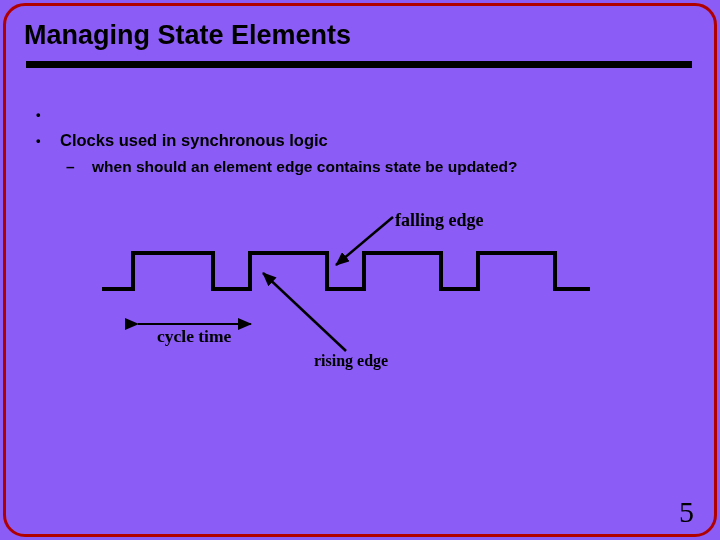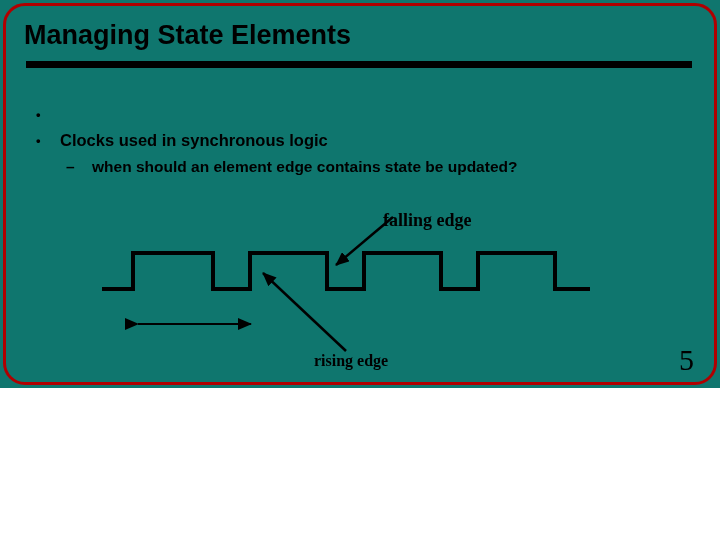--- a/index.html
+++ b/index.html
@@ -1,17 +1,17 @@
 <!DOCTYPE html>
 <html><head>
 <meta charset="utf-8">
 <style>
   html,body{margin:0;padding:0;background:#ffffff;}
   .slide{
-    position:relative;width:720px;height:388px;background:#0f766e;
+    position:relative;width:720px;height:540px;background:#8b5cf6;
     overflow:hidden;font-family:"Liberation Sans",sans-serif;color:#000;
   }
   .frame{
     position:absolute;inset:3px;border:3px solid #b00000;border-radius:22px;
     pointer-events:none;
   }
   .title{
     position:absolute;left:24px;top:20px;
     font-size:27px;font-weight:bold;letter-spacing:0px;white-space:nowrap;
   }
@@ -22,21 +22,21 @@
   .bullet.l1{left:36px;font-size:16.5px;}
   .bullet.l1 .marker{width:24px;font-size:13px;line-height:20px;}
   .bullet.l2{left:66px;font-size:15.5px;}
   .bullet.l2 .marker{width:26px;}
   .b1{top:105px;} .b2{top:131px;} .b3{top:158px;}
   .diagram-svg{position:absolute;left:0;top:0;width:720px;height:540px;}
   .wave-label{
     position:absolute;font-family:"Liberation Serif",serif;font-weight:bold;
     white-space:nowrap;
   }
-  .lbl-falling{left:383px;top:210px;font-size:18px;}
+  .lbl-falling{left:395px;top:210px;font-size:18px;}
   .lbl-cycle{left:157px;top:326px;font-size:17.5px;}
   .lbl-rising{left:314px;top:352px;font-size:16px;}
   .page-number{
     position:absolute;right:26px;bottom:11px;
     font-family:"Liberation Serif",serif;font-size:30px;
   }
 </style>
 </head>
 <body>
 
@@ -64,16 +64,17 @@
         <path d="M0,0 L14,6 L0,12 Z" fill="#000"></path>
       </marker>
     </defs>
     <polyline id="waveform" fill="none" stroke="#000" points="102,289 133,289 133,253 213,253 213,289 250,289 250,253 327,253 327,289 364,289 364,253 441,253 441,289 478,289 478,253 555,253 555,289 590,289" stroke-width="4"></polyline>
     <line id="falling-arrow" stroke="#000" stroke-width="2.5" marker-end="url(#ah)" x1="393" y1="217" x2="336" y2="265"></line>
     <line id="rising-arrow" stroke="#000" stroke-width="2.5" marker-end="url(#ah)" x1="346" y1="351" x2="263" y2="273"></line>
     <line id="cycle-arrow" stroke="#000" stroke-width="2" marker-start="url(#ah)" marker-end="url(#ah)" x1="138" y1="324" x2="251" y2="324"></line>
   </svg>
 
   <div class="wave-label lbl-falling">falling edge</div>
+  <div class="wave-label lbl-cycle">cycle time</div>
   <div class="wave-label lbl-rising">rising edge</div>
 
   <div class="page-number">5</div>
 </div>
 
 </body></html>

